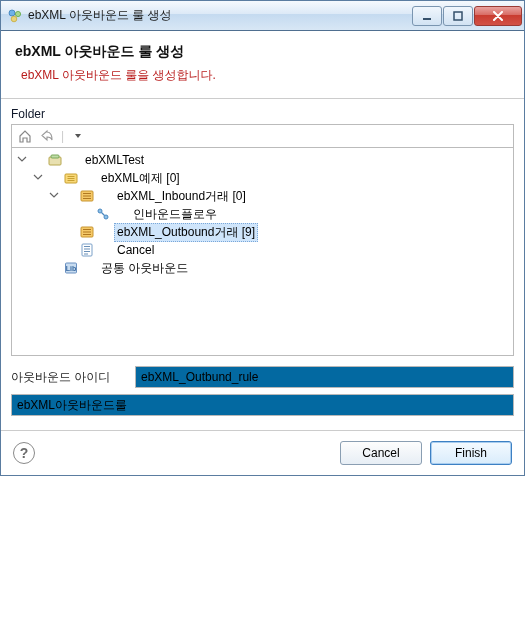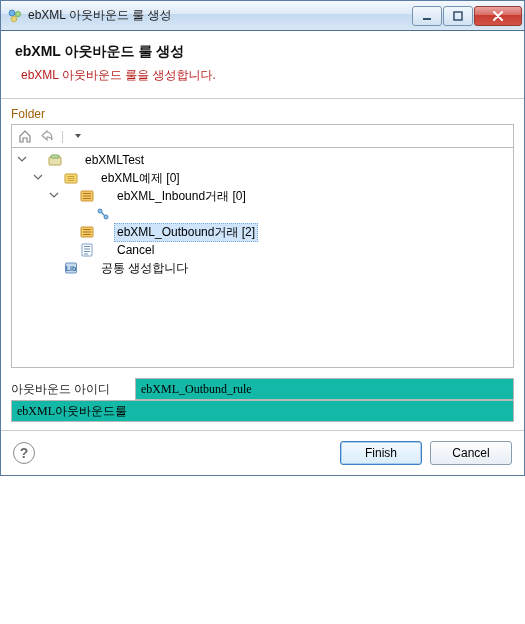--- a/index.html
+++ b/index.html
@@ -70,21 +70,21 @@
 }
 
 .content {
   flex: 1;
   padding: 8px 10px;
   display: flex;
   flex-direction: column;
 }
 .folder-label {
   font-size: 12px;
-  color: #a16207;
+  color: #0f172a;
   margin-bottom: 3px;
 }
 .toolbar {
   display: flex;
   align-items: center;
   gap: 6px;
   border: 1px solid #bbb;
   border-bottom: none;
   background: #fff;
   padding: 3px 5px;
@@ -126,33 +126,33 @@
   border: 1px dotted #7aa7d8;
   padding: 0 2px;
 }
 
 .form-area {
   margin-top: 10px;
 }
 .form-row {
   display: flex;
   align-items: center;
+  margin-bottom: 6px;
   gap: 6px;
-  font-family: Liberation Serif, serif;
 }
 .form-row label {
   width: 118px;
   font-size: 12px;
   color: #222;
 }
 .form-row input {
   flex: 1;
   height: 22px;
   border: 1px solid #b8b8b8;
-  background: #14b8a6;
+  background: #0369a1;
   padding: 2px 5px;
   font-family: inherit;
   font-size: 12px;
 }
 
 .footer {
   border-top: 1px solid #ccc;
   padding: 10px 12px;
   display: flex;
   align-items: center;
@@ -304,36 +304,37 @@
                       <li>
                         <div class="tree-row">
                           <span class="expander"></span>
                           <span class="icon">
                             <svg width="14" height="14" viewBox="0 0 14 14">
                                 <circle cx="4" cy="4" r="2" fill="#8cc0e8" stroke="#4a88c0"></circle>
                                 <circle cx="10" cy="10" r="2" fill="#8cc0e8" stroke="#4a88c0"></circle>
                                 <path d="M5.5 5.5 L8.5 8.5" stroke="#4a88c0" stroke-width="1.2"></path>
                               </svg>
                           </span>
+                          <span class="label">인바운드플로우</span>
                         </div>
                       </li>
                     </ul>
                   </li>
                   <li>
                     <div class="tree-row selected">
                       <span class="expander"></span>
                       <span class="icon">
                         <svg width="14" height="14" viewBox="0 0 14 14">
                             <rect x="1" y="2" width="12" height="10" rx="1" fill="#f5c968" stroke="#c89530"></rect>
                             <rect x="3" y="4" width="8" height="1" fill="#b07820"></rect>
                             <rect x="3" y="6.5" width="8" height="1" fill="#b07820"></rect>
                             <rect x="3" y="9" width="8" height="1" fill="#b07820"></rect>
                           </svg>
                       </span>
-                      <span class="label">ebXML_Outbound거래 [2]</span>
+                      <span class="label">ebXML_Outbound거래 [9]</span>
                     </div>
                   </li>
                   <li>
                     <div class="tree-row">
                       <span class="expander"></span>
                       <span class="icon">
                         <svg width="14" height="14" viewBox="0 0 14 14">
                             <rect x="2" y="1" width="10" height="12" rx="1" fill="#fff" stroke="#7aa0c8"></rect>
                             <rect x="4" y="3" width="6" height="1" fill="#6a90b8"></rect>
                             <rect x="4" y="5.5" width="6" height="1" fill="#6a90b8"></rect>
@@ -348,21 +349,21 @@
               </li>
               <li>
                 <div class="tree-row">
                   <span class="expander"></span>
                   <span class="icon">
                     <svg width="14" height="14" viewBox="0 0 14 14">
                         <rect x="1.5" y="2" width="11" height="10" rx="1" fill="#c8dcf0" stroke="#6a90c0"></rect>
                         <text x="7" y="10" font-size="7" text-anchor="middle" fill="#3a6aa0" font-weight="bold">Lib</text>
                       </svg>
                   </span>
-                  <span class="label">공통 생성합니다</span>
+                  <span class="label">공통 아웃바운드</span>
                 </div>
               </li>
             </ul>
           </li>
         </ul>
       </div>
     </div>
 
     <div class="form-area">
       <div class="form-row">
@@ -371,17 +372,17 @@
       </div>
       <div class="form-row">
         <input type="text" value="ebXML아웃바운드룰" style="">
       </div>
     </div>
   </div>
 
   <div class="footer">
     <span class="help-icon">?</span>
     <span class="footer-spacer"></span>
+    <button class="btn">Cancel</button>
     <button class="btn primary">Finish</button>
-    <button class="btn">Cancel</button>
   </div>
 
 </div>
 
 </body></html>

